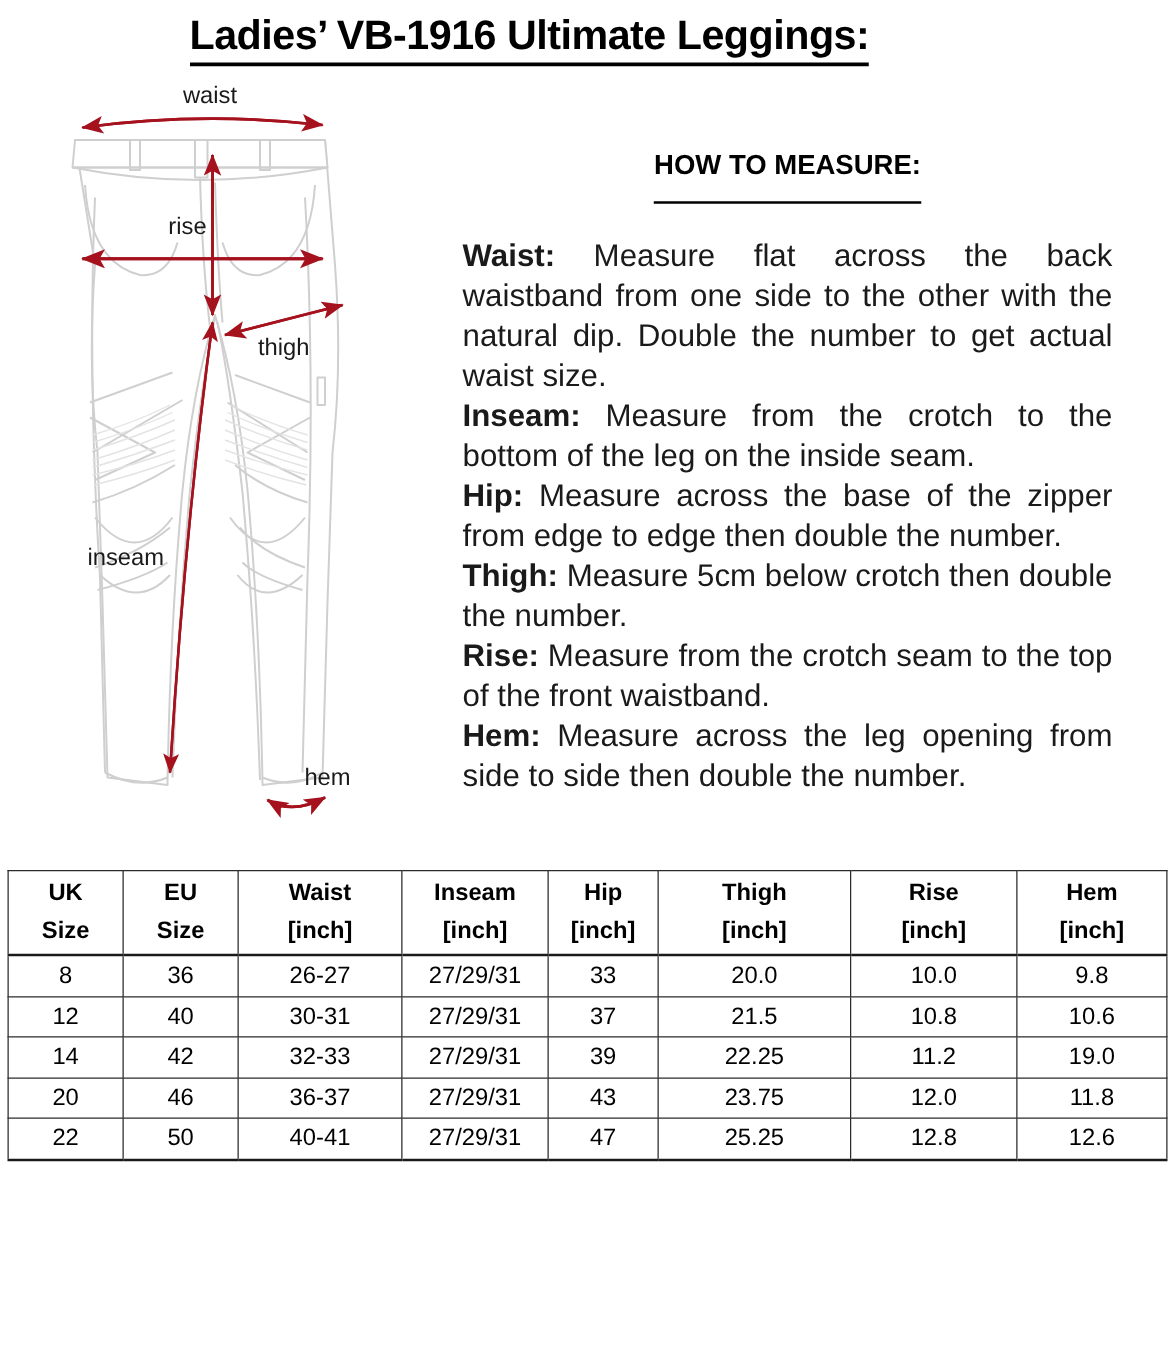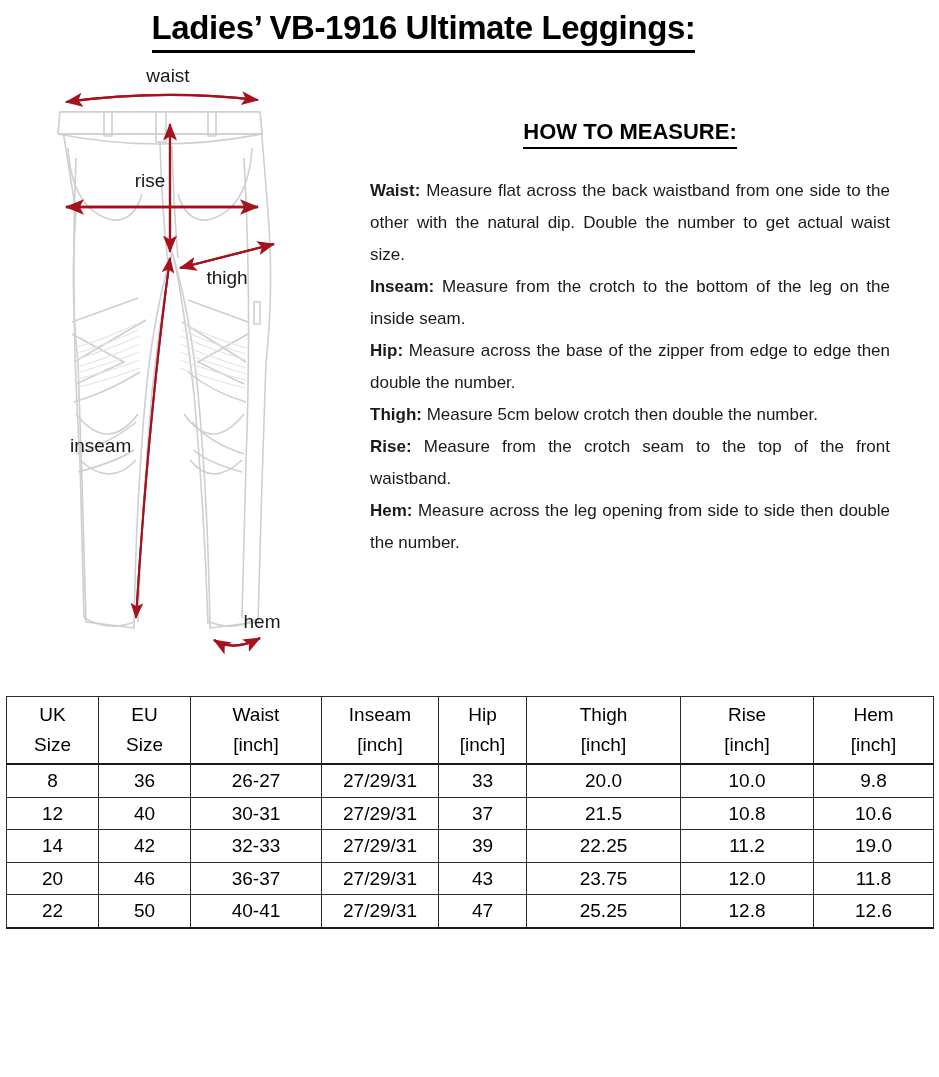--- a/index.html
+++ b/index.html
@@ -61,25 +61,25 @@
   }
   #howto-heading-wrap {
     text-align: center;
     margin-bottom: 26px;
   }
   #howto-heading {
     display: inline-block;
     font-size: 22px;
     font-weight: bold;
     border-bottom: 2.5px solid #000;
-    padding-bottom: 1px;
+    padding-bottom: 15px;
     line-height: 28px;
   }
   .measure-block {
-    font-size: 17px;
+    font-size: 25px;
     line-height: 32px;
     color: #1a1a1a;
     text-align: justify;
     margin: 0;
   }
   .measure-block .term {
     font-weight: bold;
   }
   .measure-p { margin: 0; }
 
@@ -94,21 +94,21 @@
     font-size: 19px;
   }
   #size-table th, #size-table td {
     border: 1.2px solid #2b2b2b;
     text-align: center;
     padding: 0;
     color: #000;
     background: #ffffff;
   }
   #size-table thead th {
-    font-weight: normal;
+    font-weight: bold;
     height: 66px;
     line-height: 30px;
     border-bottom: 2.4px solid #1a1a1a;
     vertical-align: middle;
   }
   #size-table thead th .h1 { display: block; }
   #size-table thead th .h2 { display: block; }
   #size-table tbody td {
     font-weight: normal;
     height: 31.5px;

